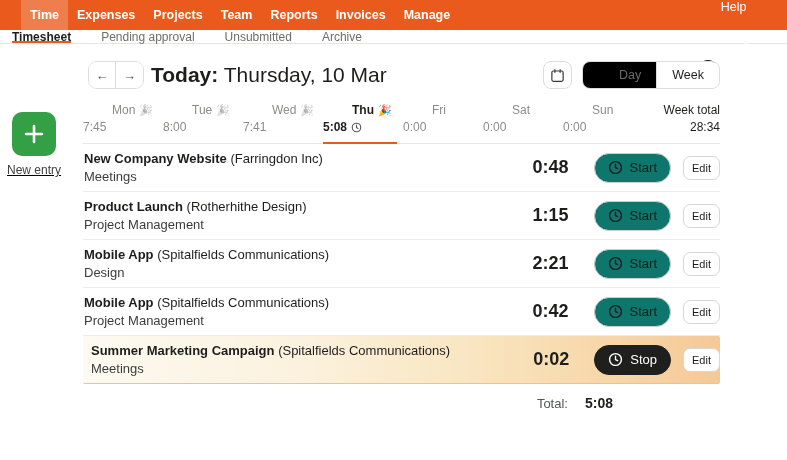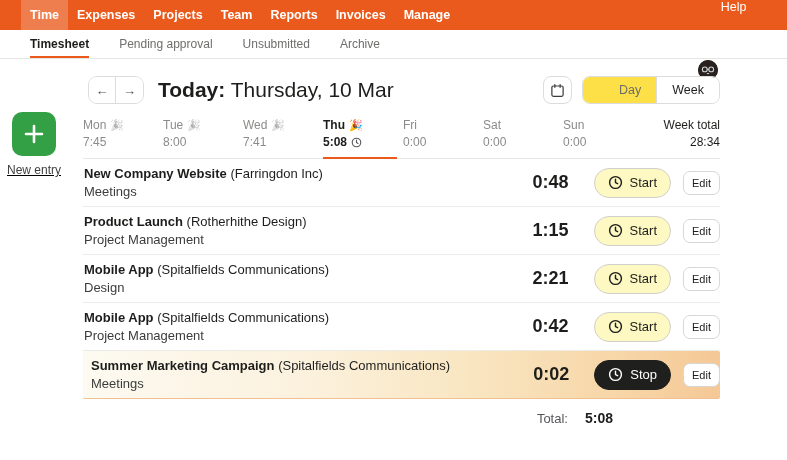--- a/index.html
+++ b/index.html
@@ -11,70 +11,70 @@
   .topbar .nav { display:flex; align-items:stretch; }
   .nav-item { display:flex; align-items:center; padding:0 9px; font-size:12.5px; font-weight:bold; color:#fff; cursor:pointer; }
   .nav-item.active { background:rgba(255,255,255,0.22); }
   .topbar-right { margin-left:auto; display:flex; align-items:center; gap:16px; padding-right:18px; font-size:12.5px;flex-direction:column; }
   .topbar-link { cursor:pointer; }
   .user-menu { display:flex; align-items:center; gap:7px; cursor:pointer; }
   .avatar { width:20px; height:20px; border-radius:50%; background:#29211e; display:flex; align-items:center; justify-content:center; overflow:hidden; }
   .chev { margin-left:2px; display:flex; }
 
   
-  .tabbar { height:29px; border-bottom:1px solid #e5e5e2; display:flex; align-items:stretch; padding-left:30px; gap:30px; }
+  .tabbar { height:14px; border-bottom:1px solid #e5e5e2; display:flex; align-items:stretch; padding-left:12px; gap:30px; }
   .tab { display:flex; align-items:center; font-size:12px; color:#6e6e6c; cursor:pointer; border-bottom:2px solid transparent; padding-top:2px; }
   .tab.active { color:#1d1e1c; font-weight:bold; border-bottom-color:#ea5a1d; }
 
   
   .header-row { display:flex; align-items:center; margin:17px 67px 0 88px; }
   .arrow-group { display:flex; border:1px solid #dcdcda; border-radius:9px; overflow:hidden; background:#fff; }
   .arrow-btn { width:27px; height:26px; display:flex; align-items:center; justify-content:center; font-size:13px; color:#4b4c4a; background:#fff; border:none; cursor:pointer; }
   .arrow-btn:first-child { border-right:1px solid #dcdcda; }
-  .page-title { margin-left:14px; font-size:21px; color:#1d1e1c; }
+  .page-title { margin-left:7px; font-size:21px; color:#1d1e1c; }
   .page-title b { font-weight:bold; }
   .header-controls { margin-left:auto; display:flex; align-items:center; gap:10px; }
   .cal-btn { width:29px; height:28px; border:1px solid #dcdcda; border-radius:8px; background:#fff; display:flex; align-items:center; justify-content:center; cursor:pointer; color:#3c3d3b; }
   .segmented { display:flex; border:1px solid #dcdcda; border-radius:8px; overflow:hidden; height:28px; }
   .seg { padding:0 15px; display:flex; align-items:center; font-size:12.5px; cursor:pointer; }
-  .seg.day { background:#fde047; color:#6b6b69;padding-left:36px; }
+  .seg.day { background:#000000; color:#6b6b69;padding-left:36px; }
   .seg.week { background:#fff; color:#1d1e1c; border-left:1px solid #dcdcda; }
 
   
   .new-entry-rail { position:absolute; left:1px; top:112px; width:66px; text-align:center;text-decoration:underline; }
   .new-entry-btn { width:44px; height:44px; border-radius:10px; background:#34a046; border:none; cursor:pointer; display:inline-flex; align-items:center; justify-content:center; }
   .new-entry-label { margin-top:7px; font-size:12px; color:#3f403e; }
 
   
   .content { margin:14px 67px 0 83px; }
 
   .week-strip { display:flex; padding-bottom:9px; border-bottom:1px solid #e7e7e4; }
   .day-col { width:80px; cursor:pointer; position:relative; }
-  .day-name { font-size:12px; color:#8b8b89; display:flex; align-items:center; gap:4px; }
+  .day-name { font-size:12px; color:#8b8b89; display:flex; align-items:center; gap:4px;margin-left:29px; }
   .day-hours { font-size:12px; color:#8b8b89; margin-top:3px; display:flex; align-items:center; gap:4px; }
   .emoji { font-size:11px; }
   .emoji.faded { filter:grayscale(1); opacity:.45; }
   .day-col.active .day-name, .day-col.active .day-hours { color:#1d1e1c; font-weight:bold; }
   .day-col.active::after { content:""; position:absolute; left:0; bottom:-10px; width:74px; height:2px; background:#ea5a1d; }
   .week-total { flex:1; text-align:right; }
   .wt-label { font-size:12px; color:#1d1e1c; }
   .wt-value { font-size:12px; color:#1d1e1c; margin-top:3px; }
 
   
   .row { display:flex; align-items:center; padding:7px 0; min-height:46px; border-bottom:1px solid #ebebе8; }
   .row { border-bottom:1px solid #ebebe8; }
   .row.running { background:linear-gradient(90deg,#fdfaf1 0%,#fbf1dd 35%,#f9e6c2 60%,#f7d5a6 85%,#f5c896 100%); border-bottom:1px solid #f0c091; border-radius:2px; }
   .etext { flex:1; min-width:0; padding-left:1px; }
   .row.running .etext { padding-left:8px; }
   .l1 { font-size:13px; color:#1d1e1c; }
   .proj { font-weight:bold; }
   .client { font-weight:normal; }
   .l2 { font-size:13px; color:#3c3d3b; margin-top:3px; }
   .etime { width:48px; text-align:left; font-size:18px; font-weight:bold; color:#1d1e1c; }
-  .pill-btn { margin-left:13px; height:30px; padding:0 13px; border-radius:16px; border:1px solid #cfcfcc; background:#fef9c3; display:flex; align-items:center; gap:7px; font-size:13px; color:#1d1e1c; cursor:pointer; font-family:inherit; }
+  .pill-btn { margin-left:13px; height:30px; padding:0 13px; border-radius:16px; border:1px solid #cfcfcc; background:#0f766e; display:flex; align-items:center; gap:7px; font-size:13px; color:#1d1e1c; cursor:pointer; font-family:inherit; }
   .pill-btn.stop { background:#1f1f1d; border-color:#1f1f1d; color:#fff; }
   .edit-btn { margin-left:12px; margin-right:0; height:24px; padding:0 8px; border-radius:7px; border:1px solid #d7d7d4; background:#fff; font-size:11px; color:#1d1e1c; cursor:pointer; font-family:inherit; }
 
   .total-row { display:flex; justify-content:flex-end; align-items:center; padding:11px 0; }
   .total-label { font-size:13px; color:#55565a; }
   .total-value { font-size:14px; font-weight:bold; color:#1d1e1c; margin-left:17px; }
   .total-spacer { width:107px; }
 
   svg { display:block; }
 </style>

